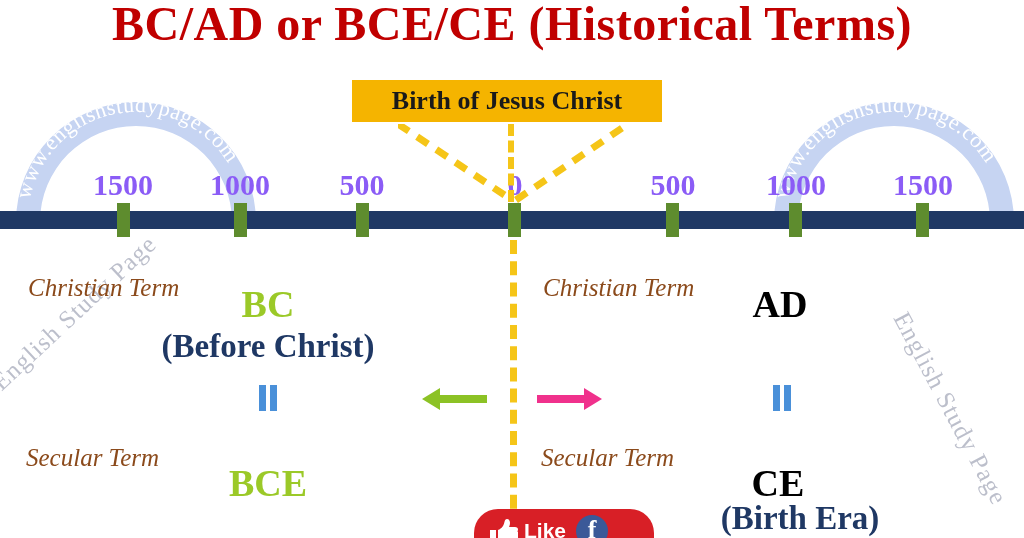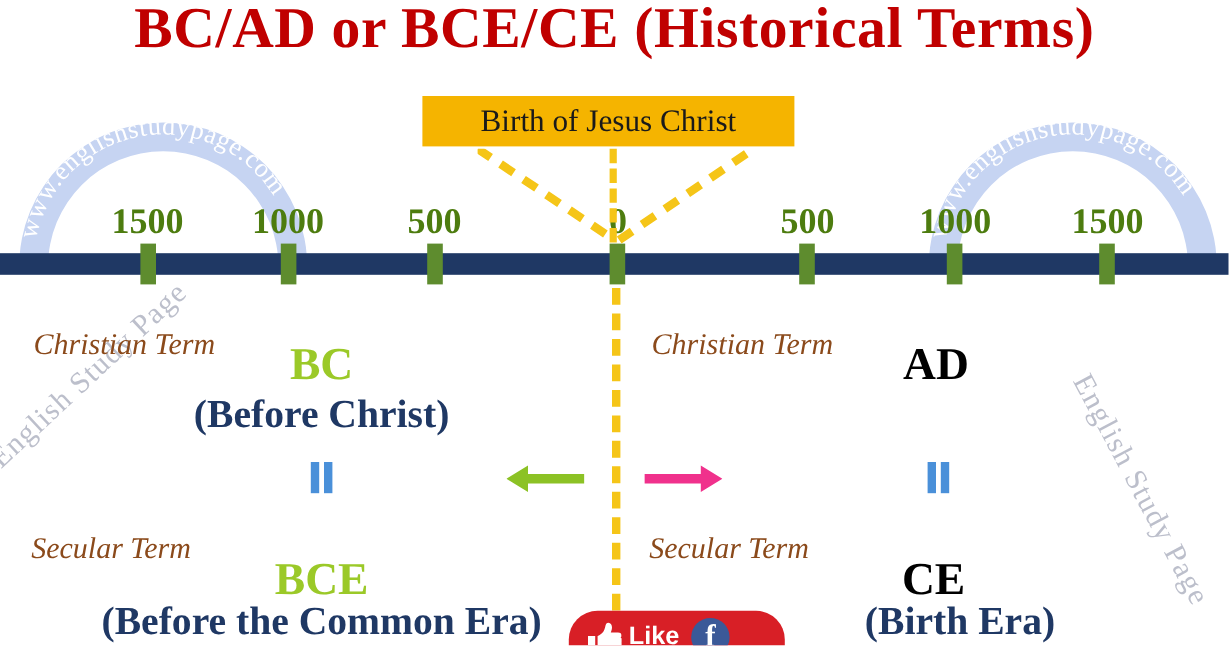--- a/index.html
+++ b/index.html
@@ -84,21 +84,21 @@
     width: 310px;
     height: 42px;
     background: #F5B400;
     display: flex;
     align-items: center;
     justify-content: center;
     z-index: 30;
   }
   .birth-box span {
     font-family: "Liberation Serif", serif;
-    font-weight: normal;
+    font-weight: bold;
     font-size: 26px;
     color: #1a1a1a;
     white-space: nowrap;
   }
 
   
   .ray {
     position: absolute;
     z-index: 25;
     pointer-events: none;
@@ -140,21 +140,21 @@
     height: 34px;
     background: #5E8C2E;
     z-index: 21;
   }
   .tick-label {
     position: absolute;
     top: 168px;
     font-family: "Liberation Serif", serif;
     font-weight: bold;
     font-size: 30px;
-    color: #4d7c0f;
+    color: #8b5cf6;
     text-align: center;
     transform: translateX(-50%);
     white-space: nowrap;
     z-index: 22;
   }
 
   
   .zero-divider {
     position: absolute;
     left: 510px;
@@ -336,21 +336,20 @@
   <div class="abbr green" style="left:268px; top:282px">BC</div>
   <div class="expansion" style="left:268px; top:328px">(Before Christ)</div>
 
   <div class="equals" style="left:268px; top:385px">
     <i></i>
     <i></i>
   </div>
 
   <div class="term-label" style="left:26px; top:444px">Secular Term</div>
   <div class="abbr green" style="left:268px; top:461px">BCE</div>
-  <div class="expansion" style="left:268px; top:500px">(Before the Common Era)</div>
 
   <div class="term-label" style="left:543px; top:274px">Christian Term</div>
   <div class="abbr pink" style="left:780px; top:282px">AD</div>
 
   <div class="equals" style="left:782px; top:385px">
     <i></i>
     <i></i>
   </div>
 
   <div class="term-label" style="left:541px; top:444px">Secular Term</div>

